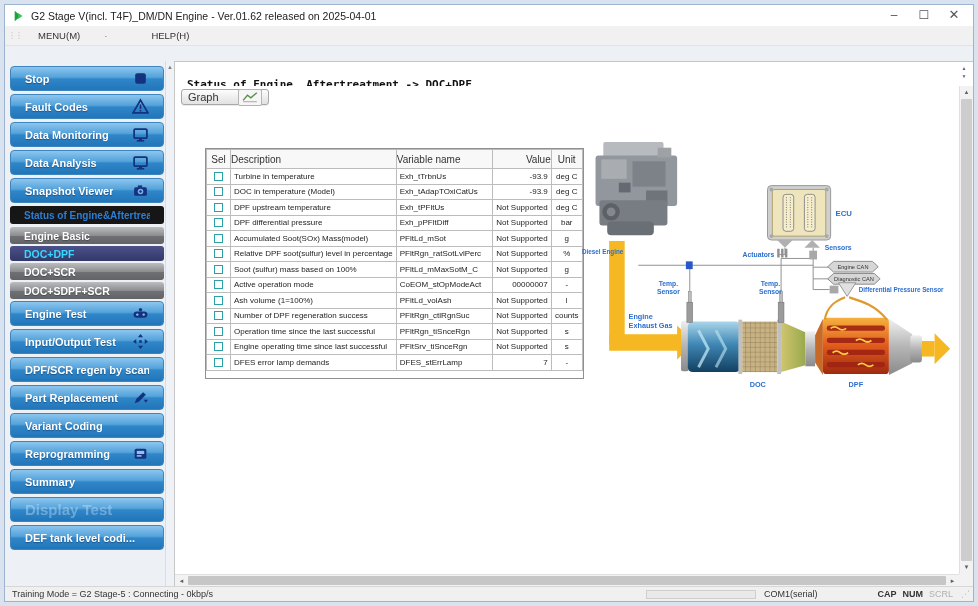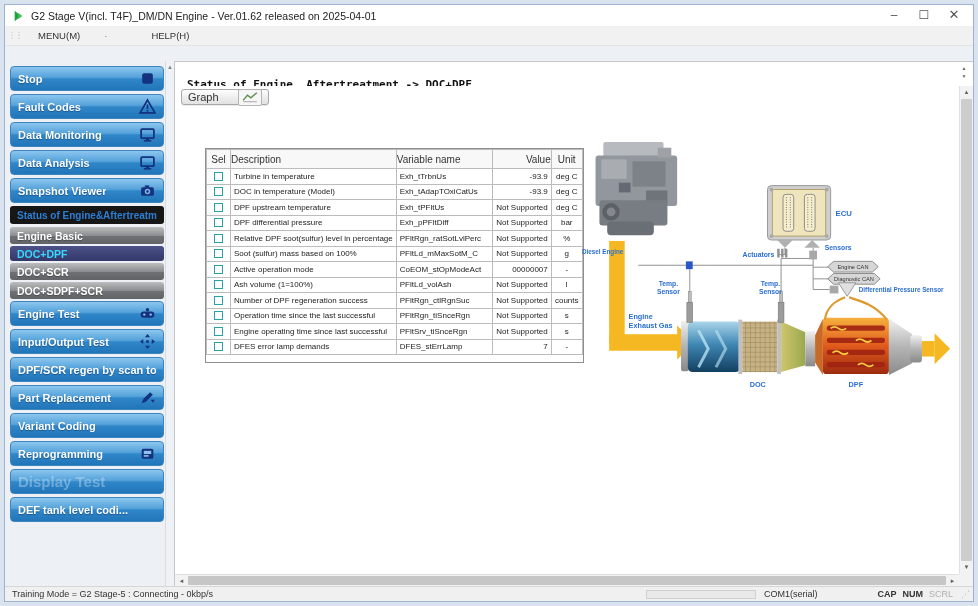--- a/index.html
+++ b/index.html
@@ -20,21 +20,21 @@
   .menu-item { padding:14px 8px; height:100%; display:flex; align-items:center;text-align:center; }
   .menu-item.m1 { margin-left:4px; }
   .menu-item.m2 { margin-left:8px; color:#777; }
   .menu-item.m3 { margin-left:28px; }
 
   
   .body { flex:1 1 auto; display:flex; background:#edf1f6; padding-top:15px; position:relative; overflow:hidden; }
 
   
   .sidebar { width:169px; flex:0 0 auto; position:relative; padding:5px 10px 0 5px; }
-  .side-item { display:flex; align-items:center; padding:0 7px; border-radius:4px; color:#fff; white-space:nowrap; overflow:hidden; }
+  .side-item { display:flex; align-items:center; padding:0 14px; border-radius:4px; color:#fff; white-space:nowrap; overflow:hidden; }
   .side-item.blue { height:25px; margin-bottom:3px; font-size:11px; font-weight:600;
       background:linear-gradient(180deg,#8cc6ee 0%,#54a2da 45%,#2f86c8 52%,#2176ba 100%);
       border:1px solid #3f85bd; text-shadow:0 1px 1px rgba(0,0,40,.35); }
   .side-item.dark { height:18px; margin-bottom:3px; font-size:10px; font-weight:600; background:#161616; color:#2d7ed3; border-radius:3px; }
   .side-item.gray { height:17px; margin-bottom:2px; font-size:10.5px; font-weight:600;
       background:linear-gradient(180deg,#bcbdbf 0%,#8c8d90 50%,#707175 52%,#626367 100%); border-radius:3px; text-shadow:0 1px 1px rgba(0,0,0,.3); }
   .side-item.selected { height:15px; margin-bottom:2px; font-size:10.5px; font-weight:700;
       background:linear-gradient(180deg,#4c5189 0%,#333869 100%); color:#38d8ff; border-radius:3px; }
   .side-item.disabled { height:25px; margin-bottom:3px; font-size:15px; font-weight:600;
       background:linear-gradient(180deg,#8cc6ee 0%,#54a2da 45%,#2f86c8 52%,#2176ba 100%);
@@ -228,20 +228,23 @@
             <div class="side-item blue">
               <span class="side-label">Reprogramming</span>
               <span class="side-icon">
                 <svg viewBox="0 0 16 16">
                   <rect x="2.5" y="3.5" width="11" height="9.5" rx="1.5" fill="#15327e"></rect>
                   <rect x="4.5" y="5.5" width="7" height="3" fill="#8ec1ee"></rect>
                   <rect x="4.5" y="9.5" width="4.5" height="1.5" fill="#8ec1ee"></rect>
                 </svg>
               </span>
             </div>
+            <div class="side-item blue">
+              <span class="side-label">Summary</span>
+            </div>
             <div class="side-item disabled">
               <span class="side-label">Display Test</span>
             </div>
             <div class="side-item blue">
               <span class="side-label">DEF tank level codi...</span>
             </div>
           </div>
         <div class="side-scroll">
           <div class="arr">▲</div>
         </div>
@@ -294,20 +297,27 @@
                     <td class="c-var">Exh_tPFltUs</td>
                     <td class="c-val">Not Supported</td>
                     <td class="c-unit">deg C</td>
                   </tr>
                   <tr>
                     <td class="c-sel"><span class="cb"></span></td>
                     <td class="c-desc">DPF differential pressure</td>
                     <td class="c-var">Exh_pPFltDiff</td>
                     <td class="c-val">Not Supported</td>
                     <td class="c-unit">bar</td>
+                  </tr>
+                  <tr>
+                    <td class="c-sel"><span class="cb"></span></td>
+                    <td class="c-desc">Accumulated Soot(SOx) Mass(model)</td>
+                    <td class="c-var">PFltLd_mSot</td>
+                    <td class="c-val">Not Supported</td>
+                    <td class="c-unit">g</td>
                   </tr>
                   <tr>
                     <td class="c-sel"><span class="cb"></span></td>
                     <td class="c-desc">Relative DPF soot(sulfur) level in percentage</td>
                     <td class="c-var">PFltRgn_ratSotLvlPerc</td>
                     <td class="c-val">Not Supported</td>
                     <td class="c-unit">%</td>
                   </tr>
                   <tr>
                     <td class="c-sel"><span class="cb"></span></td>

